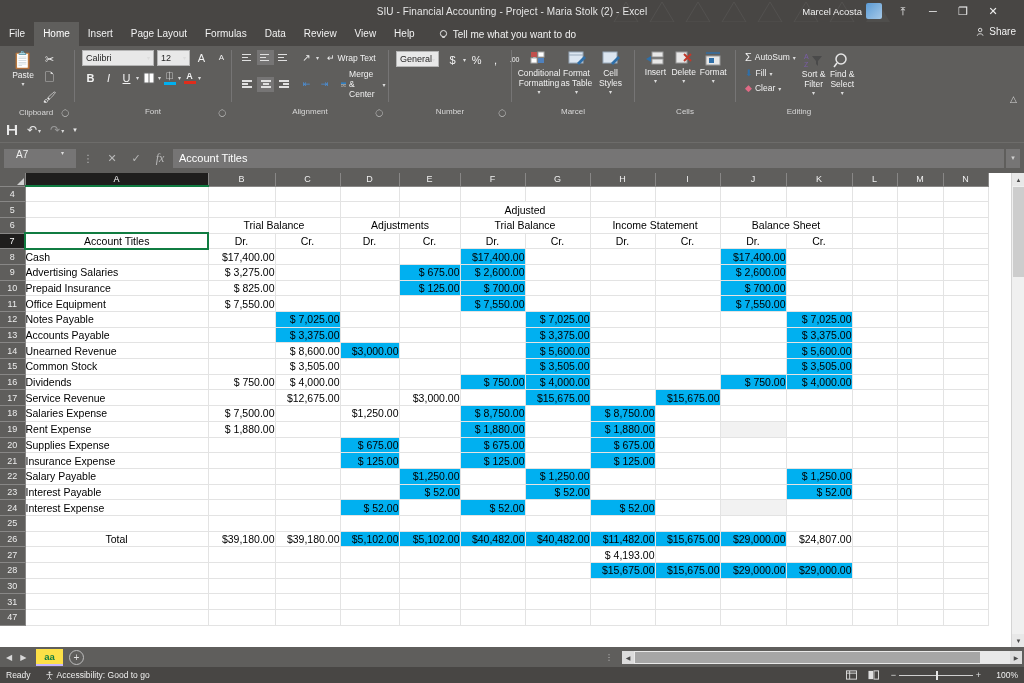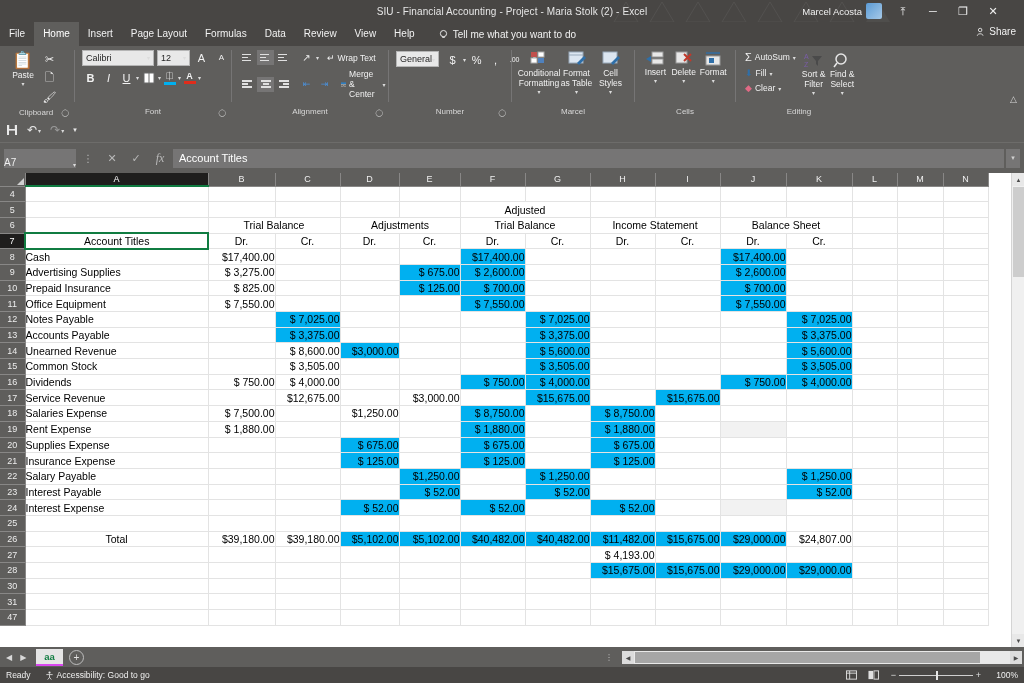--- a/index.html
+++ b/index.html
@@ -119,21 +119,21 @@
   .qat .qi { font-size:12px; color:#e9e9e9; display:flex; align-items:center; gap:1px;}
   .qat .qi.dis { color:#9a9a9a; }
 
   
   .fbar {
     position:absolute; top:143px; left:0; width:1024px; height:30px;
     background:#5f5e5c; display:flex; align-items:center; padding:0 4px; gap:2px;
   }
   .namebox {
     width:72px; height:19px; background:#767575; color:#f0f0f0; font-size:10px;
-    display:flex; align-items:flex-end; justify-content:space-between; padding:0 0;
+    display:flex; align-items:flex-start; justify-content:space-between; padding:0 12px;
   }
   .fgrip { color:#b9b9b9; font-size:10px; padding:0 5px; letter-spacing:1px;}
   .fbtn { width:22px; height:19px; display:flex;align-items:center;justify-content:center;
           font-size:11px; color:#b8b8b8;}
   .fbtn.fx { font-style:italic; font-family:"Liberation Serif",serif; font-size:12px;}
   .finput {
     flex:1; height:19px; background:#767575; color:#ffffff; font-size:11px;
     display:flex; align-items:center; padding-left:6px;
   }
   .fdrop { width:14px; height:19px; display:flex;align-items:center;justify-content:center;
@@ -199,23 +199,23 @@
   .vs-up{top:0;} .vs-dn{bottom:0;}
   .vs-thumb { position:absolute; left:1px; top:14px; width:11px; height:90px; background:#cdcdcd;}
 
   
   .tabbar {
     position:absolute; top:647px; left:0; width:1024px; height:20px;
     background:#5f5e5c; display:flex; align-items:center; padding-left:6px; gap:6px;
   }
   .tnav { font-size:8px; color:#d8d8d8; display:flex; gap:8px; padding-right:4px;}
   .stab {
-    background:#e5e5e5; color:#107c41; font-size:9.5px; font-weight:bold;
+    background:#fde047; color:#107c41; font-size:9.5px; font-weight:bold;
     padding:2px 8px; height:17px; display:flex; align-items:center;
-    border-bottom:2px solid #d946ef;
+    border-bottom:2px solid #c4b5fd;
   }
   .addsheet {
     width:15px;height:15px;border:1px solid #bdbdbd;border-radius:50%;
     color:#e2e2e2;font-size:10px;display:flex;align-items:center;justify-content:center;
   }
   .hgrip { margin-left:auto; color:#c5c5c5; font-size:8px; letter-spacing:1px; padding-right:2px;}
   .hscroll {
     width:400px; height:13px; background:#e9e9e9; position:relative; margin-right:2px;
     display:flex; align-items:center;
   }
@@ -768,21 +768,21 @@
         <td class="cell ta-r"></td>
         <td class="cell ta-r bl hi">$17,400.00</td>
         <td class="cell ta-r br"></td>
         <td class="cell"></td>
         <td class="cell"></td>
         <td class="cell"></td>
       </tr>
 
       <tr>
         <td class="rowhdr">9</td>
-        <td class="cell ta-l">Advertising Supplies</td>
+        <td class="cell ta-l">Advertising Salaries</td>
         <td class="cell ta-r bl">$ 3,275.00</td>
         <td class="cell ta-r"></td>
         <td class="cell ta-r bl"></td>
         <td class="cell ta-r hi">$   675.00</td>
         <td class="cell ta-r bl hi">$ 2,600.00</td>
         <td class="cell ta-r"></td>
         <td class="cell ta-r bl"></td>
         <td class="cell ta-r"></td>
         <td class="cell ta-r bl hi">$ 2,600.00</td>
         <td class="cell ta-r br"></td>

